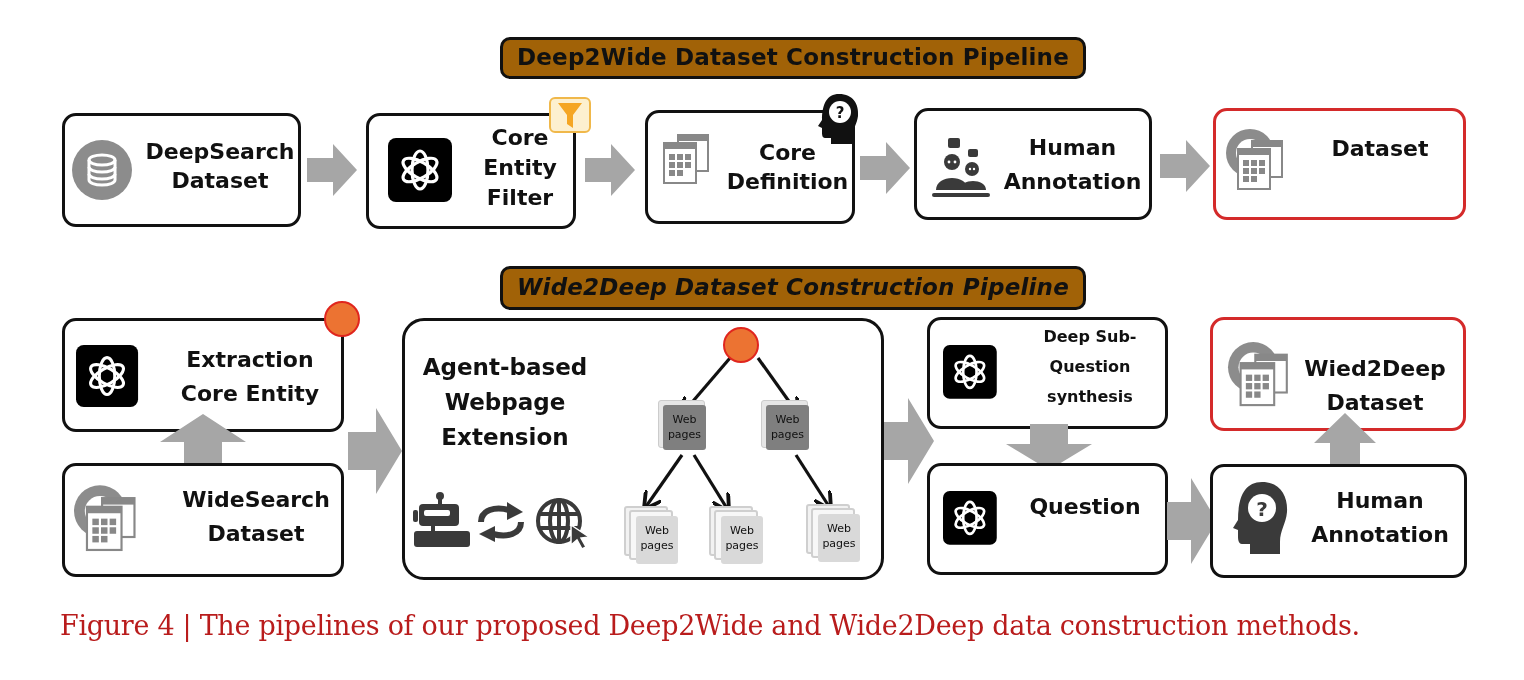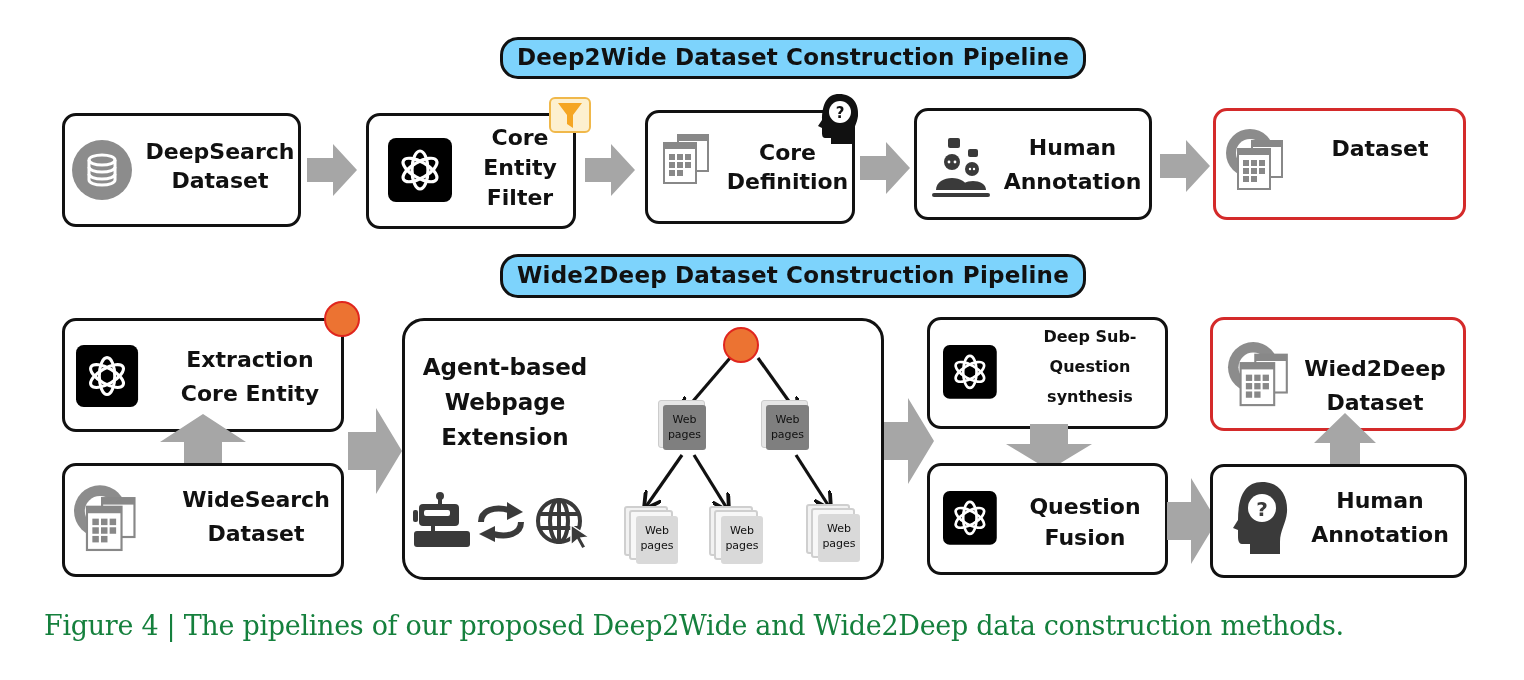--- a/index.html
+++ b/index.html
@@ -5,32 +5,32 @@
   html, body { margin: 0; padding: 0; background: #ffffff; }
   body { width: 1524px; height: 680px; position: relative; overflow: hidden; }
   .abs { position: absolute; }
   .box {
     position: absolute; box-sizing: border-box;
     border: 3px solid #111; border-radius: 14px; background: #fff;
   }
   .box.red { border-color: #d42a2a; }
   .title-box {
     position: absolute; box-sizing: border-box;
-    border: 3px solid #111; border-radius: 18px; background: #7dd3fc;
+    border: 3px solid #111; border-radius: 10px; background: #a16207;
     font-family: "DejaVu Sans", sans-serif; font-weight: bold;
     font-size: 23px; color: #111; text-align: center; line-height: 34px;
     letter-spacing: 0.2px;
   }
   .label {
     position: absolute; font-family: "DejaVu Sans", sans-serif; font-weight: bold;
     color: #111; text-align: center; font-size: 22px; line-height: 29px;
   }
   .caption {
-    position: absolute; left: 44px; top: 610px;
-    font-family: "DejaVu Serif", serif; font-size: 27px; color: #15803d;
+    position: absolute; left: 60px; top: 610px;
+    font-family: "DejaVu Serif", serif; font-size: 27px; color: #b91c1c;
     letter-spacing: -0.3px;
   }
   .wp {
     position: absolute; font-family: "DejaVu Sans", sans-serif; font-weight: normal;
     font-size: 11px; line-height: 15px; color: #111; text-align: center;
   }
   svg { position: absolute; overflow: visible; }
 </style>
 </head>
 <body>
@@ -153,21 +153,21 @@
 </svg>
 
 <div class="box red" style="left:1213px; top:108px; width:253px; height:112px;"></div>
 <svg style="left:1226px; top:127px;" width="80" height="72">
     <use href="#dbtable"></use>
   </svg>
 <div class="label" style="left:1300px; top:132px; width:160px; line-height:34px;">
   <div>Dataset</div>
 </div>
 
-<div class="title-box" style="left:500px; top:254px; width:586px; height:44px; line-height:36px;">Wide2Deep Dataset Construction Pipeline</div>
+<div class="title-box" style="left:500px; top:266px; width:586px; height:44px; line-height:36px;font-style:italic;">Wide2Deep Dataset Construction Pipeline</div>
 
 <div class="box" style="left:62px; top:318px; width:282px; height:114px;"></div>
 <svg style="left:76px; top:345px;" width="62" height="62">
     <use href="#openai" transform="scale(0.97)"></use>
   </svg>
 <div class="label" style="left:160px; top:343px; width:180px; line-height:34px;">
   <div>Extraction</div>
   <div>Core Entity</div>
 </div>
 <svg style="left:323px; top:300px;" width="38" height="38">
@@ -298,21 +298,20 @@
 <svg style="left:1004px; top:424px;" width="90" height="46">
   <polygon points="26,0 64,0 64,20 88,20 45,46 2,20 26,20" fill="#a6a6a6"></polygon>
 </svg>
 
 <div class="box" style="left:927px; top:463px; width:241px; height:112px;"></div>
 <svg style="left:943px; top:491px;" width="54" height="54">
     <use href="#openai" transform="scale(0.84)"></use>
   </svg>
 <div class="label" style="left:1015px; top:491px; width:140px; line-height:31px;">
   <div>Question</div>
-  <div>Fusion</div>
 </div>
 
 <svg style="left:1167px; top:478px;" width="52" height="86">
   <polygon points="0,24 24,24 24,0 50,43 24,86 24,62 0,62" fill="#a6a6a6"></polygon>
 </svg>
 
 <div class="box red" style="left:1210px; top:317px; width:256px; height:114px;"></div>
 <svg style="left:1228px; top:340px;" width="80" height="80">
     <use href="#dbtable" transform="scale(1.05)"></use>
   </svg>

